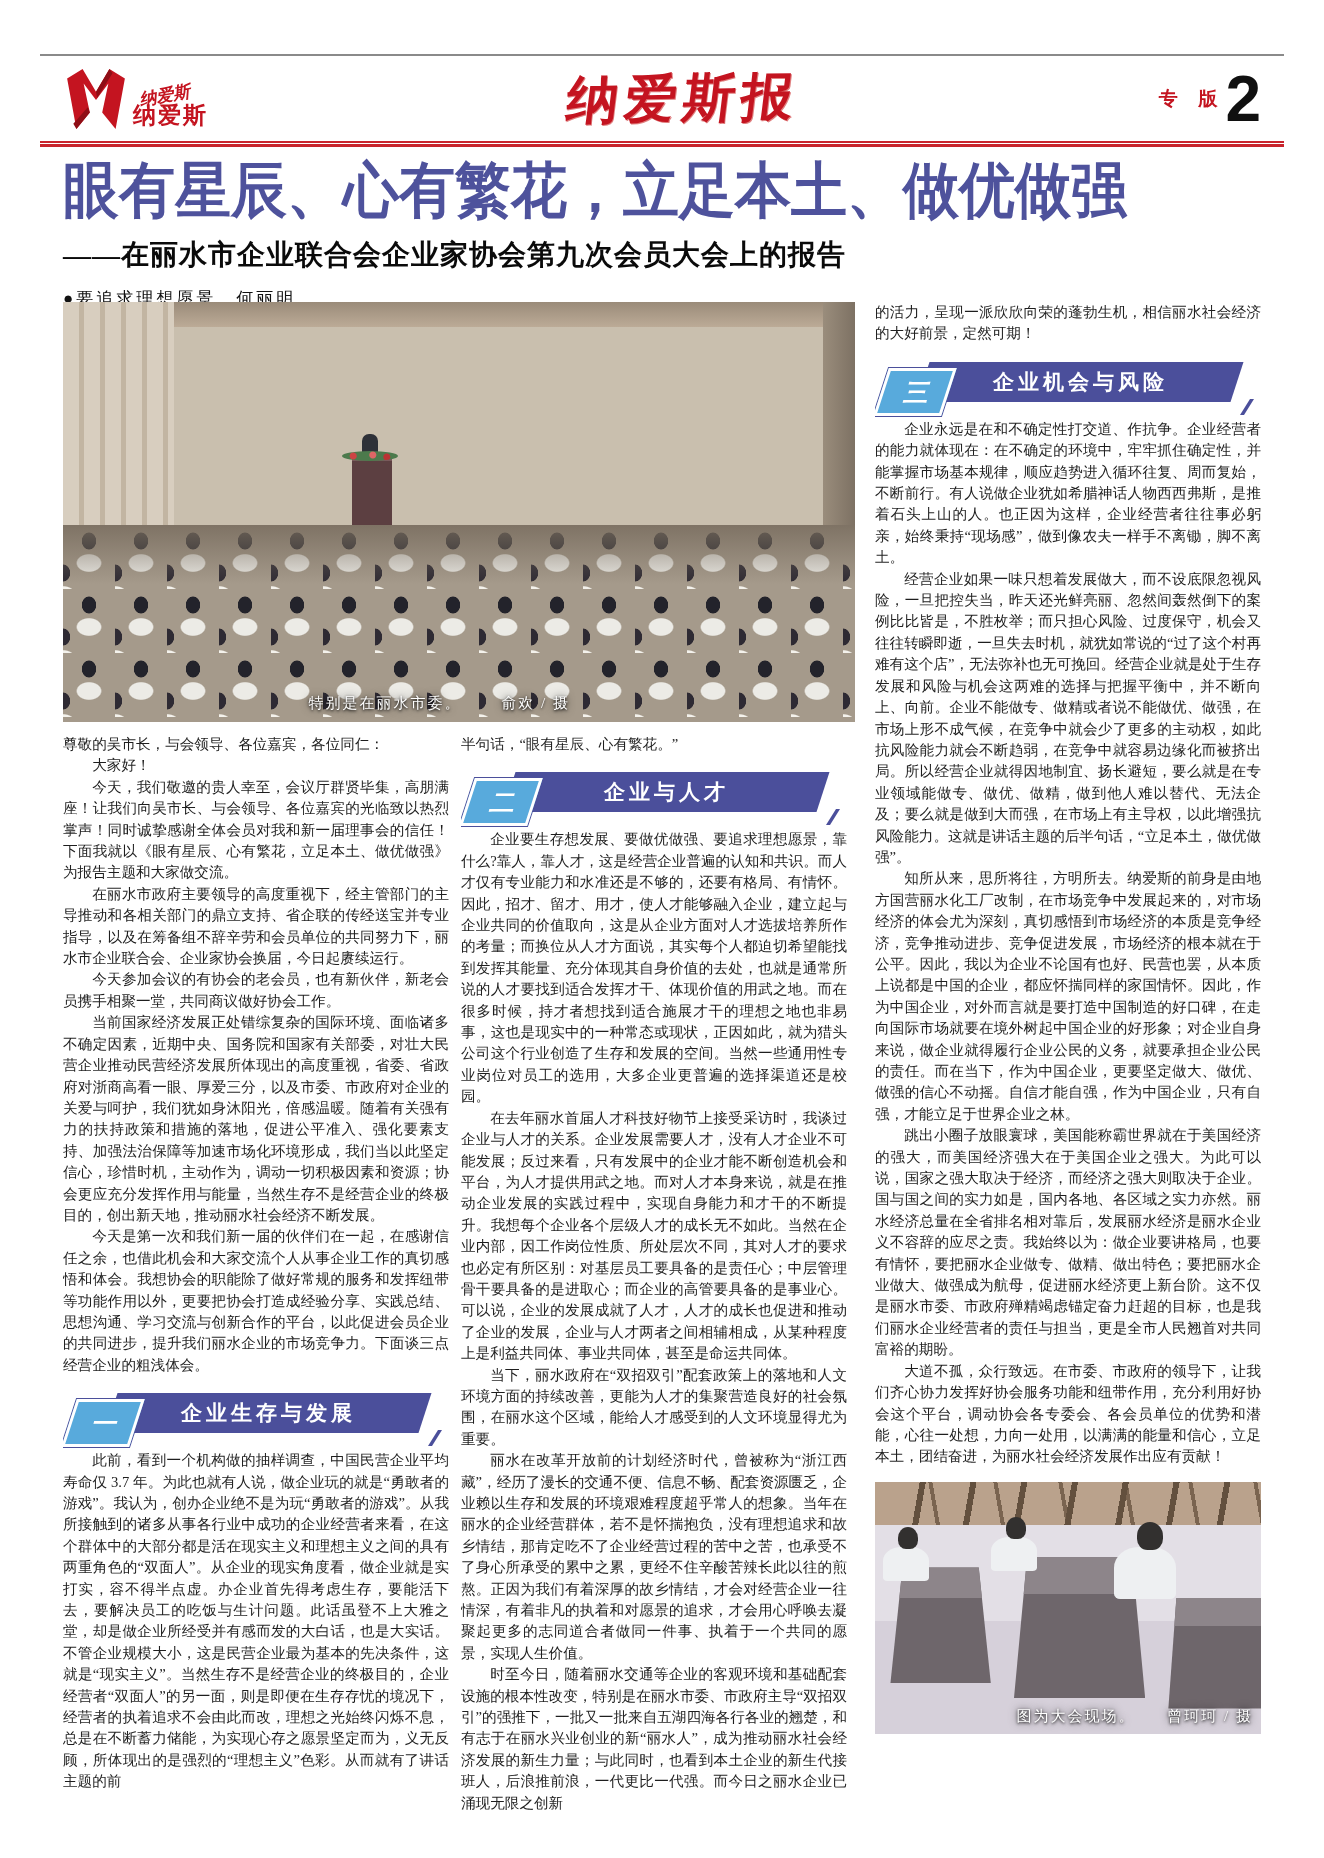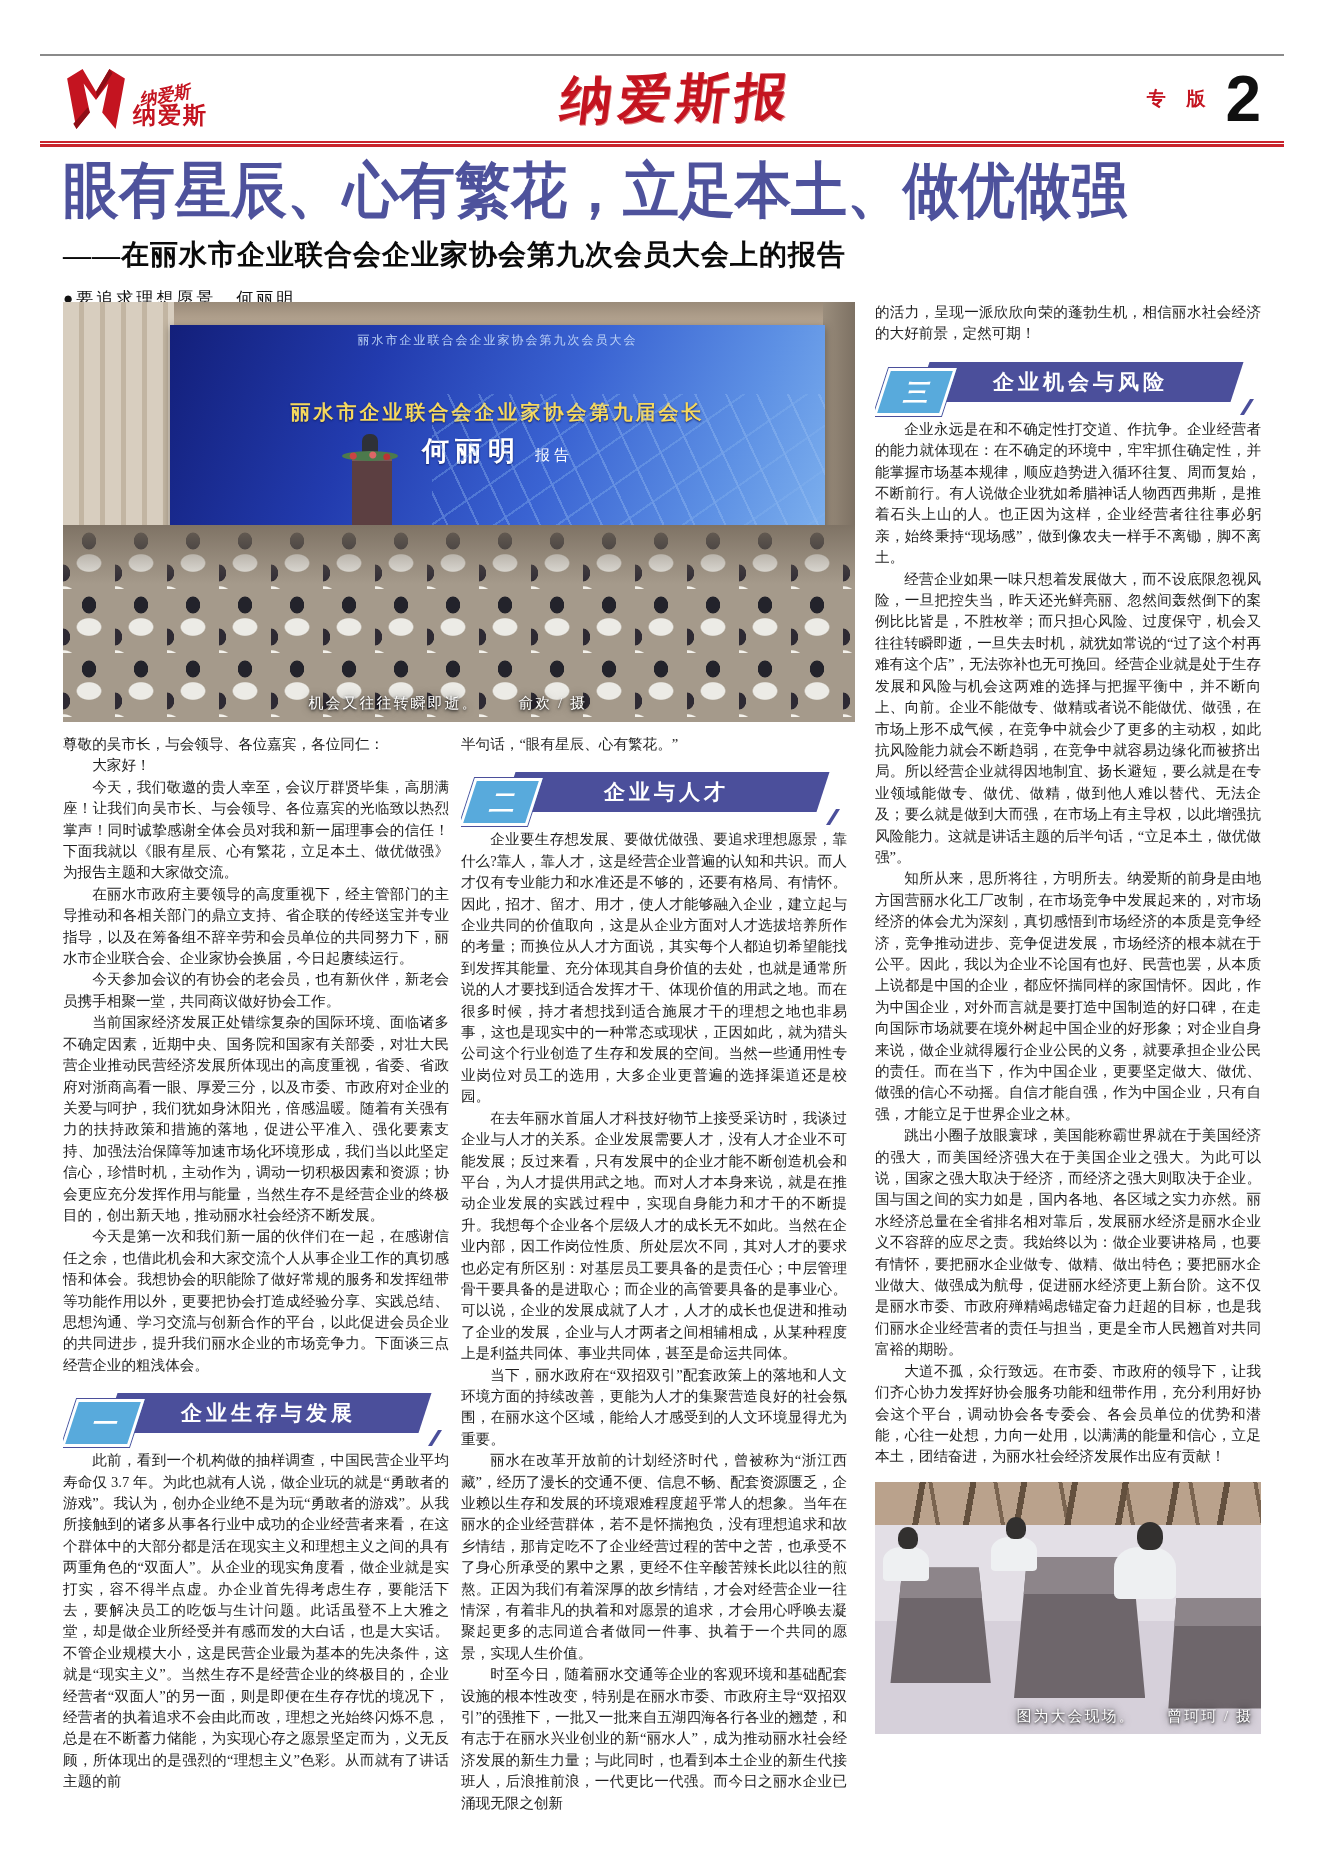--- a/index.html
+++ b/index.html
@@ -10,21 +10,21 @@
   .header{position:absolute;top:58px;left:63px;right:63px;height:82px;
           display:flex;align-items:center;justify-content:space-between;}
   .logo{display:flex;align-items:flex-end;gap:4px;}
   .logo svg{display:block;}
   .logo-txt{position:relative;padding-bottom:4px;}
   .logo-script{display:block;color:#c41420;font-size:17px;font-weight:bold;
                transform:rotate(-10deg) translateX(6px);font-style:italic;line-height:1;}
   .logo-brand{display:block;color:#c41420;font-size:23px;font-weight:900;letter-spacing:2px;line-height:1.1;}
   .masthead{font-size:52px;font-weight:900;color:#c41420;font-family:"DejaVu Serif",serif;
             transform:skewX(-8deg) rotate(-1deg);letter-spacing:6px;text-shadow:1px 1px 0 #e08080;}
-  .pagebox{display:flex;align-items:center;gap:12px;}
+  .pagebox{display:flex;align-items:center;gap:0;}
   .edition{color:#c41420;font-size:19px;font-weight:bold;letter-spacing:8px;}
   .pagenum{font-size:64px;font-weight:900;color:#101010;line-height:1;font-family:"Liberation Sans",sans-serif;}
   .redrule{position:absolute;top:141px;left:40px;right:40px;height:6px;
            background:linear-gradient(to bottom,#c8242c 0 2px,#fff 2px 3px,#c8242c 3px 6px);}
   
   .headline-block{position:absolute;top:158px;left:63px;right:63px;text-align:left;}
   .headline{font-family:"Liberation Sans",sans-serif;font-weight:900;font-size:56px;
             color:#4e529c;letter-spacing:0px;margin:0;line-height:1.15;transform:scaleY(1.08);}
   .subtitle{font-size:28px;font-weight:bold;color:#0a0a0a;margin-top:14px;letter-spacing:1px;}
   .byline{font-size:17px;color:#111;margin-top:13px;letter-spacing:3px;}
@@ -142,34 +142,26 @@
   </div>
 
   <div class="content">
 
     <div class="left-block">
 
       <div class="photo1">
         <div class="ph1-ceiling"></div>
         <div class="ph1-wall-left"></div>
         <div class="ph1-wall-right"></div>
-        <div class="ph1-screen">
-          <div class="scr-line1">丽水市企业联合会企业家协会第九次会员大会</div>
-          <div class="scr-line2">丽水市企业联合会企业家协会第九届会长</div>
-          <div class="scr-line3">
-            <span class="scr-name">何丽明</span>
-            <span class="scr-suffix">报告</span>
-          </div>
-        </div>
         <div class="ph1-speaker"></div>
         <div class="ph1-podium"></div>
         <div class="ph1-flowers"></div>
         <div class="ph1-audience"></div>
         <div class="ph1-caption">
-          <span>机会又往往转瞬即逝。</span>
+          <span>特别是在丽水市委。</span>
           <span class="credit">俞欢 / 摄</span>
         </div>
       </div>
 
       <div class="twocols">
 
         <div class="col">
           <p class="body-p noindent">尊敬的吴市长，与会领导、各位嘉宾，各位同仁：</p>
           <p class="body-p">大家好！</p>
           <p class="body-p">今天，我们敬邀的贵人幸至，会议厅群贤毕集，高朋满座！让我们向吴市长、与会领导、各位嘉宾的光临致以热烈掌声！同时诚挚感谢全体会员对我和新一届理事会的信任！下面我就以《眼有星辰、心有繁花，立足本土、做优做强》为报告主题和大家做交流。</p>

